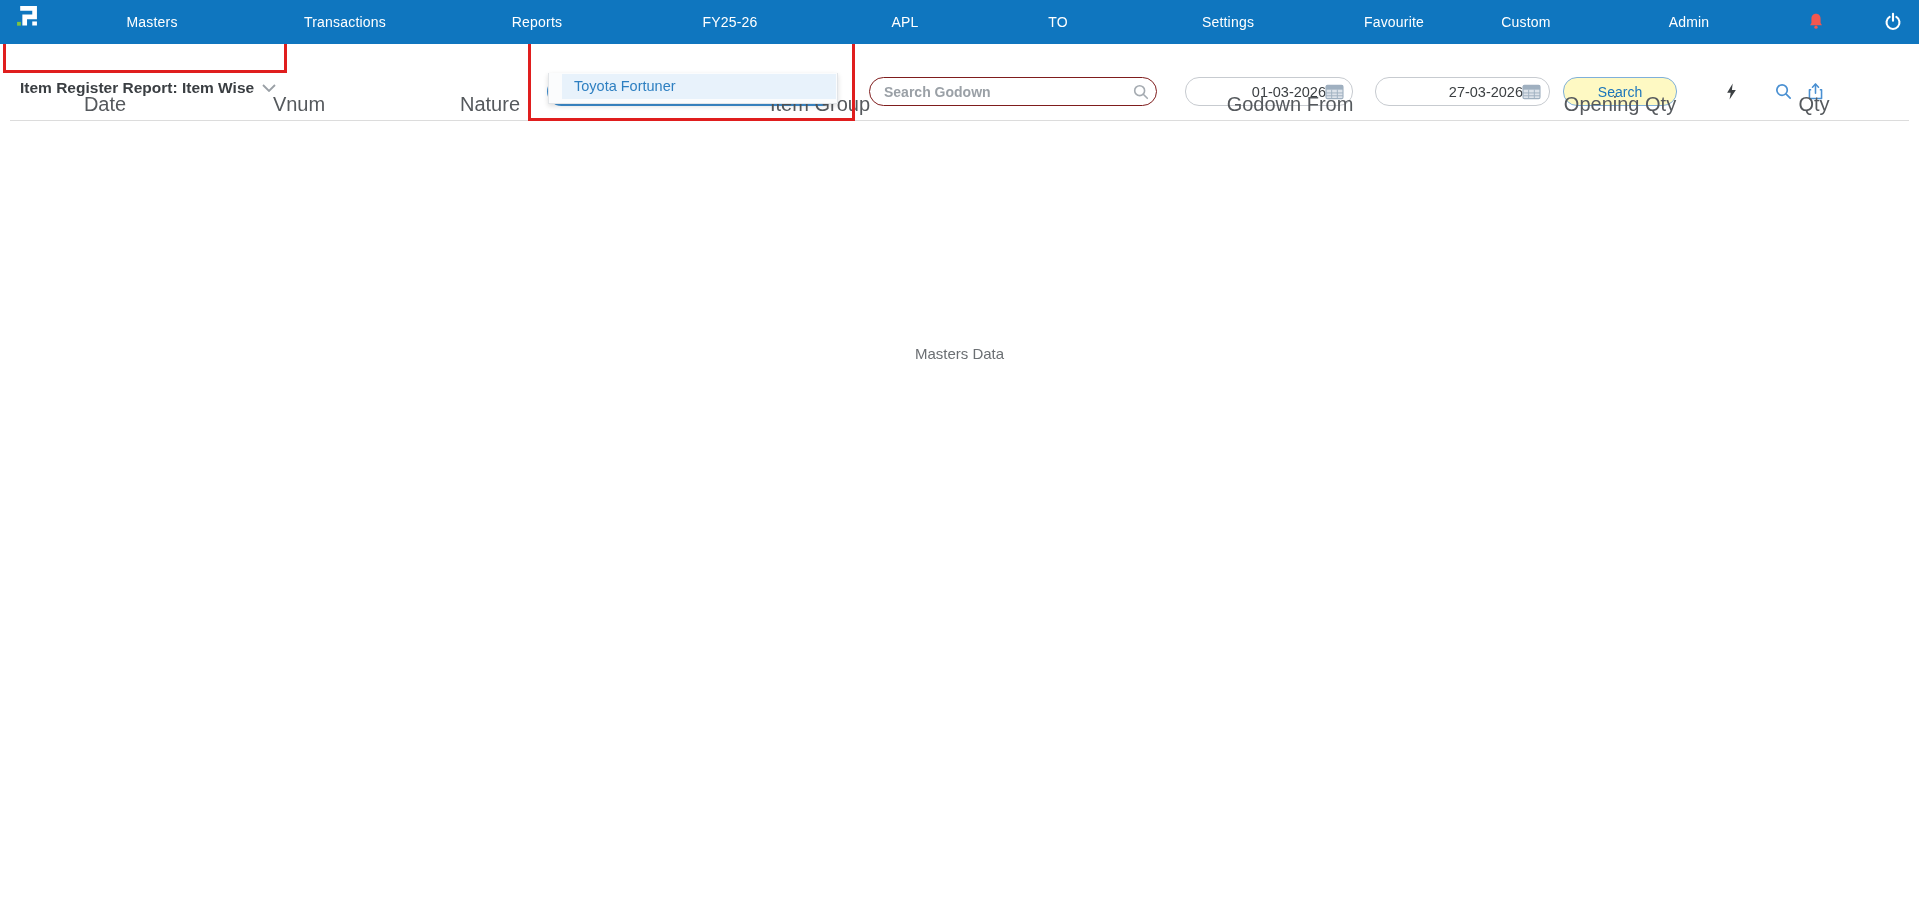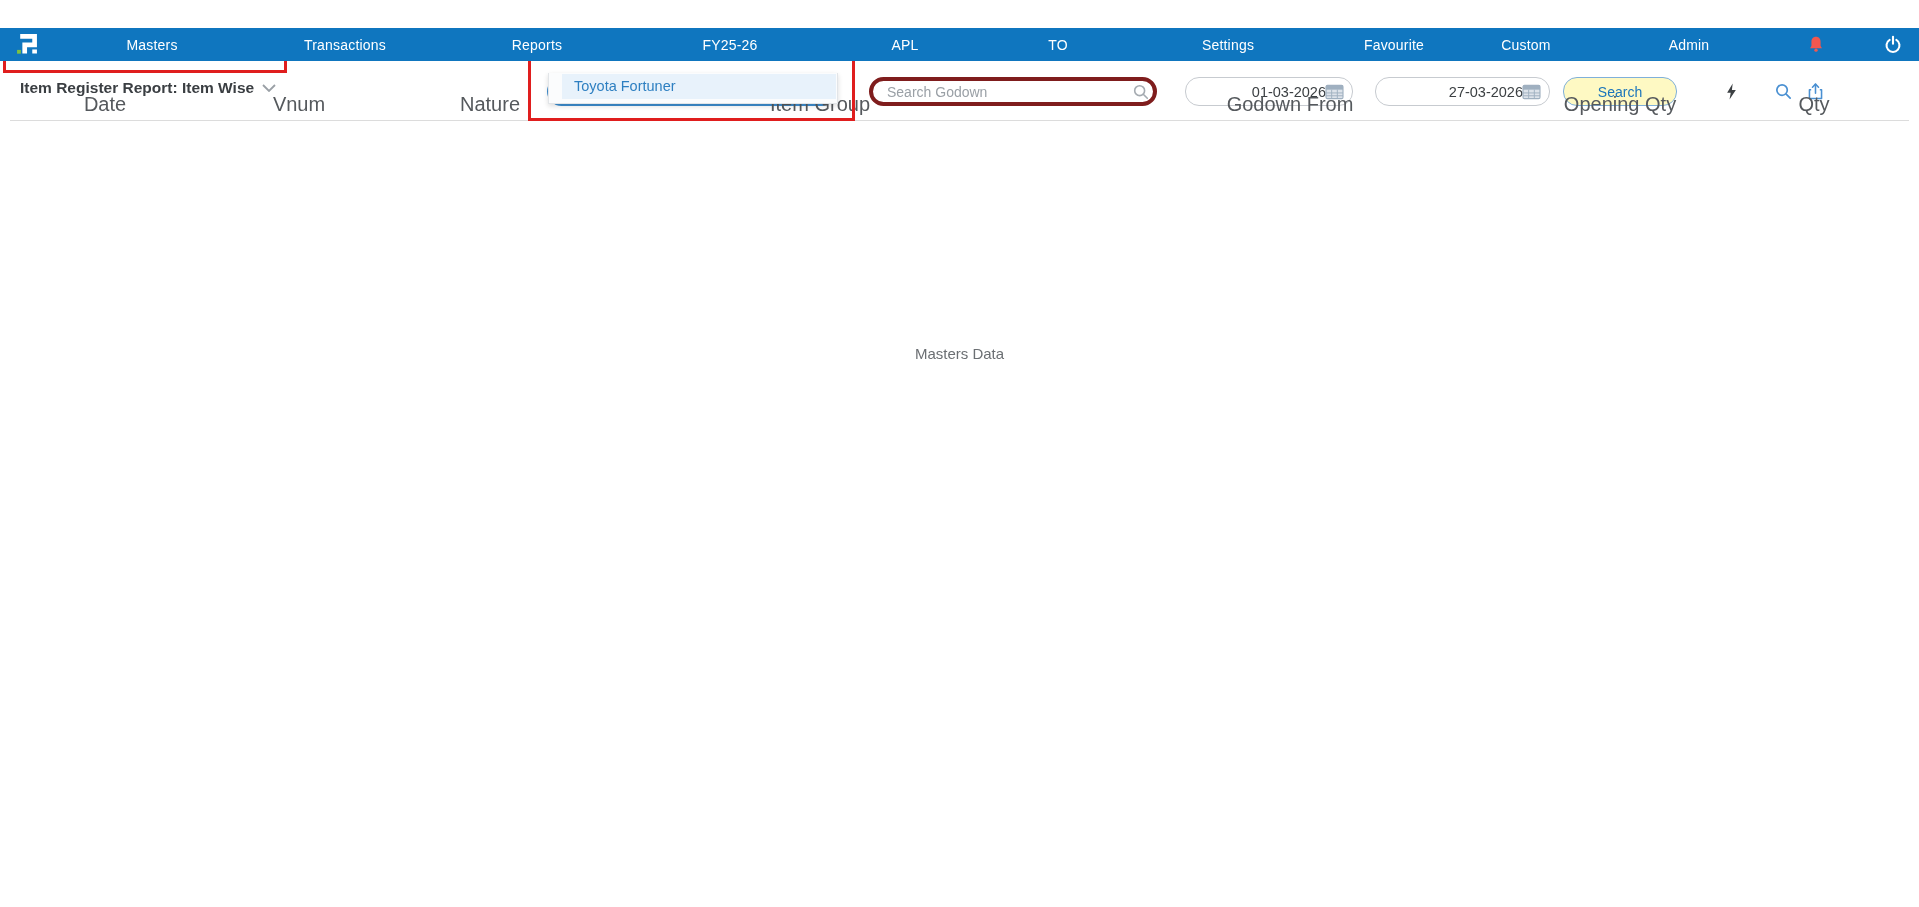--- a/index.html
+++ b/index.html
@@ -1,36 +1,36 @@
 <!DOCTYPE html>
 <html style="--nav_blue: #0f76bf; --annotation_red: #e01e1e; --accent_blue: #2d7fc1; --bell_red: #f2574f; --logo_green: #7dc242;"><head>
 <meta charset="utf-8">
 <style>
   * { box-sizing: border-box; margin: 0; padding: 0; }
   html,body { width:1919px; height:907px; background:#fff; overflow:hidden;
               font-family:"Liberation Sans", sans-serif; position:relative; }
 
   
-  .navbar { position:absolute; left:0; top:0; width:1919px; height:33px;
-            background:var(--nav_blue,#0f76bf); z-index:30;margin-top:28px; }
+  .navbar { position:absolute; left:0; top:0; width:1919px; height:44px;
+            background:var(--nav_blue,#0f76bf); z-index:30; }
   .nav-item { position:absolute; top:50%; transform:translate(-50%,-50%);
               color:#fff; font-size:14px; letter-spacing:.2px; cursor:pointer; white-space:nowrap; }
   .logo { position:absolute; left:13px; top:3px; width:27px; height:27px; cursor:pointer; }
   .nav-icon { position:absolute; top:50%; transform:translate(-50%,-50%); cursor:pointer; }
 
   
   .filterbar { position:absolute; left:0; top:33px; width:1919px; height:87px; background:#fff;padding-left:36px; }
 
   .report-title { position:absolute; left:20px; top:46px; display:flex; align-items:center; gap:8px;
                   font-size:15.5px; font-weight:700; color:#3a3e42; cursor:pointer; white-space:nowrap; }
 
   .txt-input { position:absolute; top:44px; height:29px; border-radius:15px; font-size:14px;
                color:#333; outline:none; background:#fff; }
   .item-input { left:547px; width:289px; border:2px solid #3e8ed0; padding:0 32px 0 12px; }
-  .godown-input { left:869px; width:288px; border:4px solid #7f1d1d; padding:0 32px 0 14px; }
+  .godown-input { left:869px; width:288px; border:1px solid #7f1d1d; padding:0 32px 0 14px;font-weight:bold; }
   .godown-input::placeholder { color:#9aa0a6; opacity:1; }
   .input-icon { position:absolute; top:50px; pointer-events:none; }
 
   .date-field { position:absolute; top:44px; height:29px; border:1px solid #c7cbd0; border-radius:14px;
                 background:#fff; display:flex; align-items:center; justify-content:flex-end;
                 font-size:14.5px; color:#3c4043; cursor:text; }
   .date-from { left:1185px; width:168px; padding-right:26px; }
   .date-to { left:1375px; width:175px; padding-right:26px; }
   .cal-icon { position:absolute; top:50%; transform:translateY(-50%); right:8px; cursor:pointer; }
 

